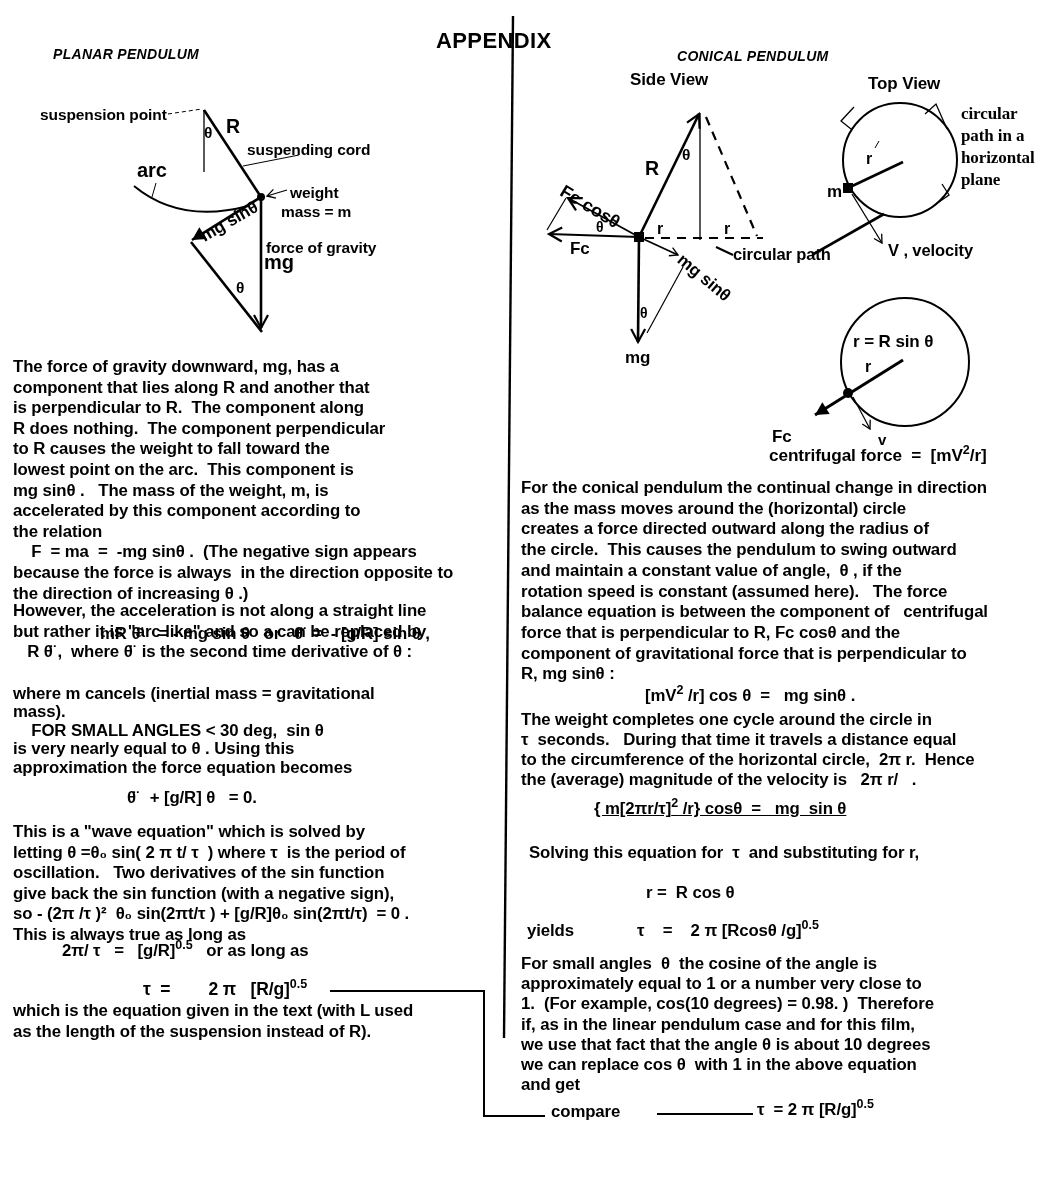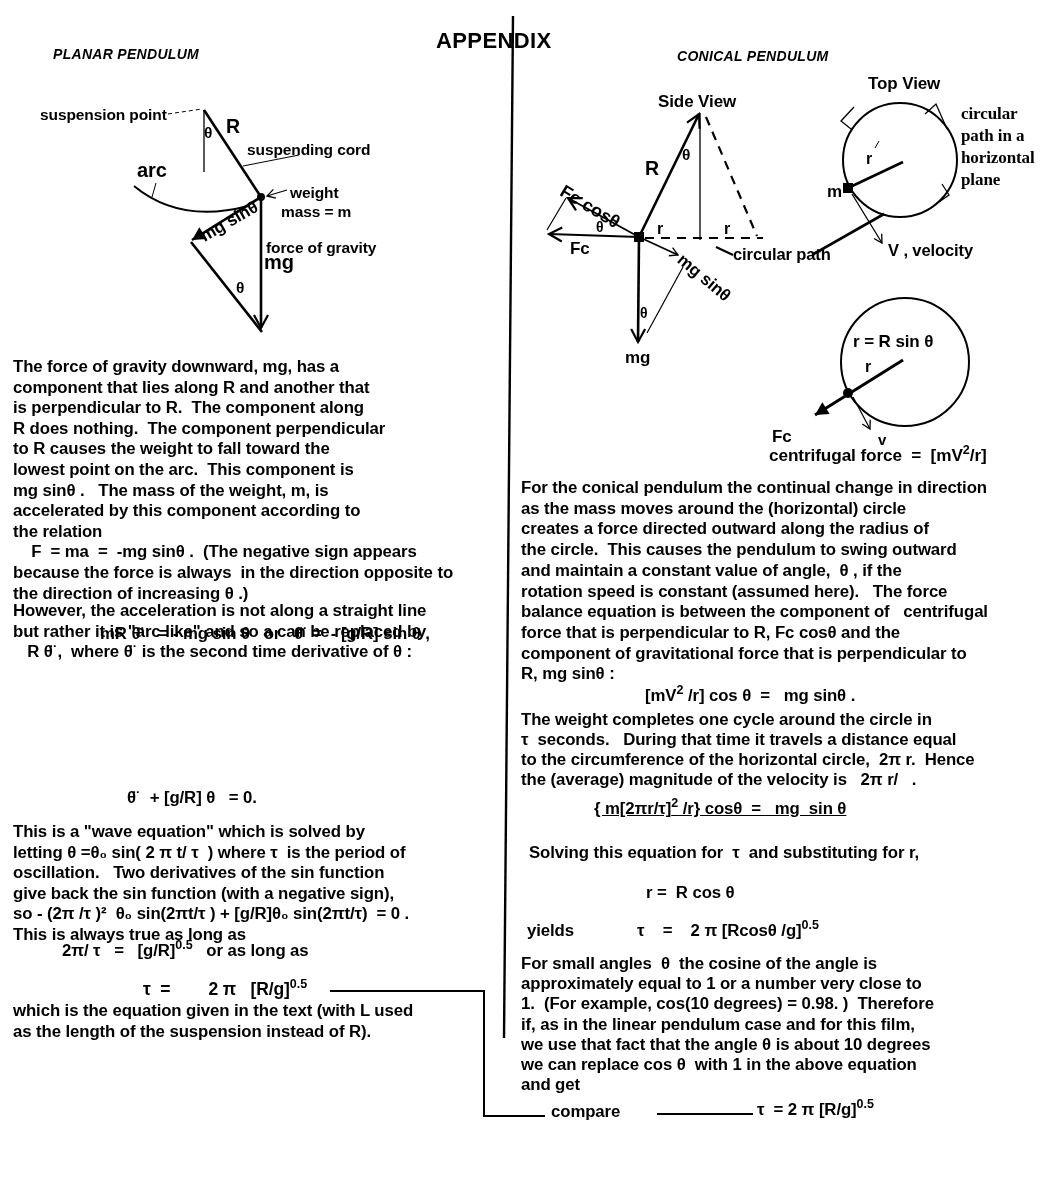--- a/index.html
+++ b/index.html
@@ -88,21 +88,21 @@
       <circle cx="905" cy="362" r="64" stroke-width="2"></circle>
       <line x1="903" y1="360" x2="815" y2="415" stroke-width="3" marker-end="url(#vf)"></line>
       <circle cx="848" cy="393" r="5" fill="#000" stroke="none"></circle>
       <line x1="853" y1="397" x2="870" y2="429" stroke-width="1.2" marker-end="url(#vs)"></line>
     </g>
   </svg>
 
   <div class="t h1" style="left:436px;top:8px;">APPENDIX</div>
   <div class="t h2" style="left:53px;top:44px;">PLANAR PENDULUM</div>
   <div class="t h2" style="left:677px;top:46px;">CONICAL PENDULUM</div>
-  <div class="t h3" style="left:630px;top:92px;margin-left:28px;">Side View</div>
+  <div class="t h3" style="left:630px;top:70px;">Side View</div>
   <div class="t h3" style="left:868px;top:74px;">Top View</div>
 
   <div class="t lab" style="left:40px;top:106px;">suspension point</div>
   <div class="t lab" style="left:204px;top:124px;">θ</div>
   <div class="t big" style="left:226px;top:116px;">R</div>
   <div class="t lab" style="left:247px;top:141px;">suspending cord</div>
   <div class="t" style="left:137px;top:160px;font-size:20px;">arc</div>
   <div class="t rot" style="left:197px;top:229px;font-size:17px;transform:rotate(-30deg);">mg sinθ</div>
   <div class="t lab" style="left:290px;top:184px;">weight</div>
   <div class="t lab" style="left:281px;top:203px;">mass = m</div>
@@ -145,20 +145,25 @@
 mg sinθ .   The mass of the weight, m, is
 accelerated by this component according to
 the relation
     F  = ma  =  -mg sinθ .  (The negative sign appears
 because the force is always  in the direction opposite to
 the direction of increasing θ .)</div>
   <div class="t" style="left:13px;top:601px;text-align:center;">However, the acceleration is not along a straight line
 but rather it is "arc like" and so a can be replaced by
 R θ̈ ,  where θ̈  is the second time derivative of θ :</div>
   <div class="t" style="left:64px;top:624px;margin-left:36px;">mR θ̈    = - mg sin θ   or   θ̈  =  - [g/R] sin θ ,</div>
+  <div class="t" style="left:13px;top:685px;line-height:18.4px;">where m cancels (inertial mass = gravitational
+mass).
+    FOR SMALL ANGLES &lt; 30 deg,  sin θ
+is very nearly equal to θ . Using this
+approximation the force equation becomes</div>
   <div class="t" style="left:127px;top:788px;">θ̈   + [g/R] θ   = 0.</div>
   <div class="t" style="left:13px;top:822px;">This is a "wave equation" which is solved by
 letting θ =θ₀ sin( 2 π t/ τ  ) where τ  is the period of
 oscillation.   Two derivatives of the sin function
 give back the sin function (with a negative sign),
 so - (2π /τ )²  θ₀ sin(2πt/τ ) + [g/R]θ₀ sin(2πt/τ)  = 0 .
 This is always true as long as</div>
   <div class="t" style="left:46px;top:941px;margin-left:16px;"><span>2π/ τ   =   [g/R]</span><span class="sup">0.5</span><span>   or as long as</span></div>
   <div class="t" style="left:143px;top:979px;font-size:17.5px;"><span>τ  =        2 π   [R/g]</span><span class="sup">0.5</span></div>
   <div class="t" style="left:13px;top:1001px;">which is the equation given in the text (with L used

